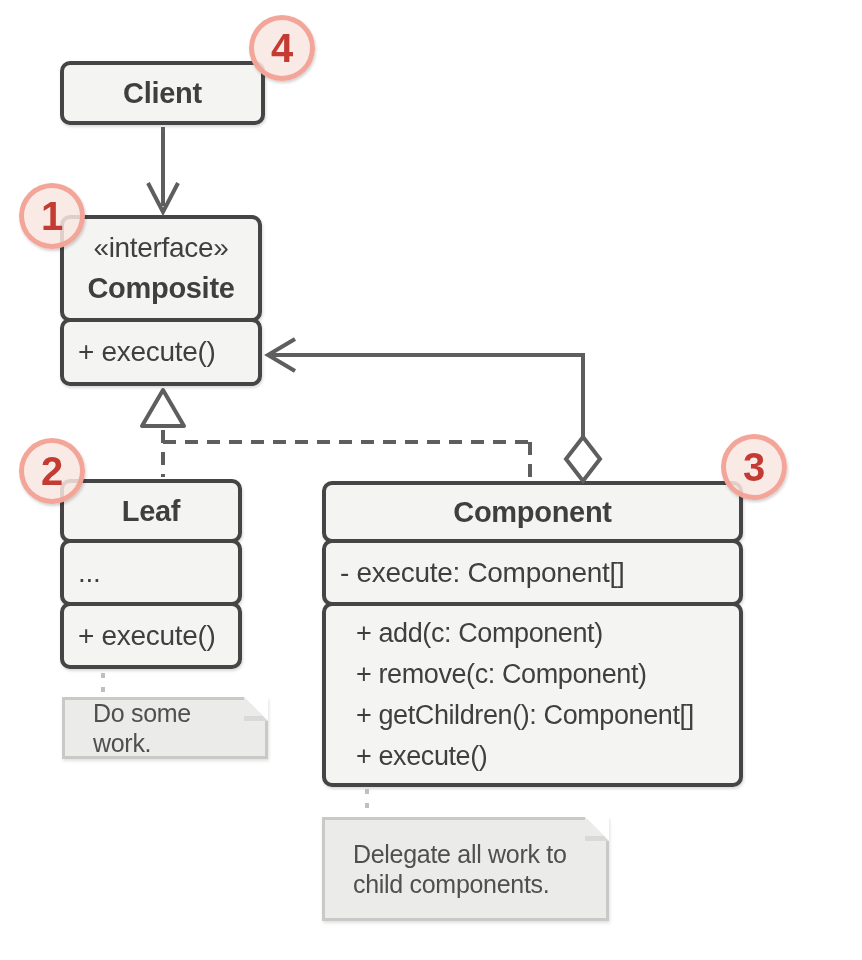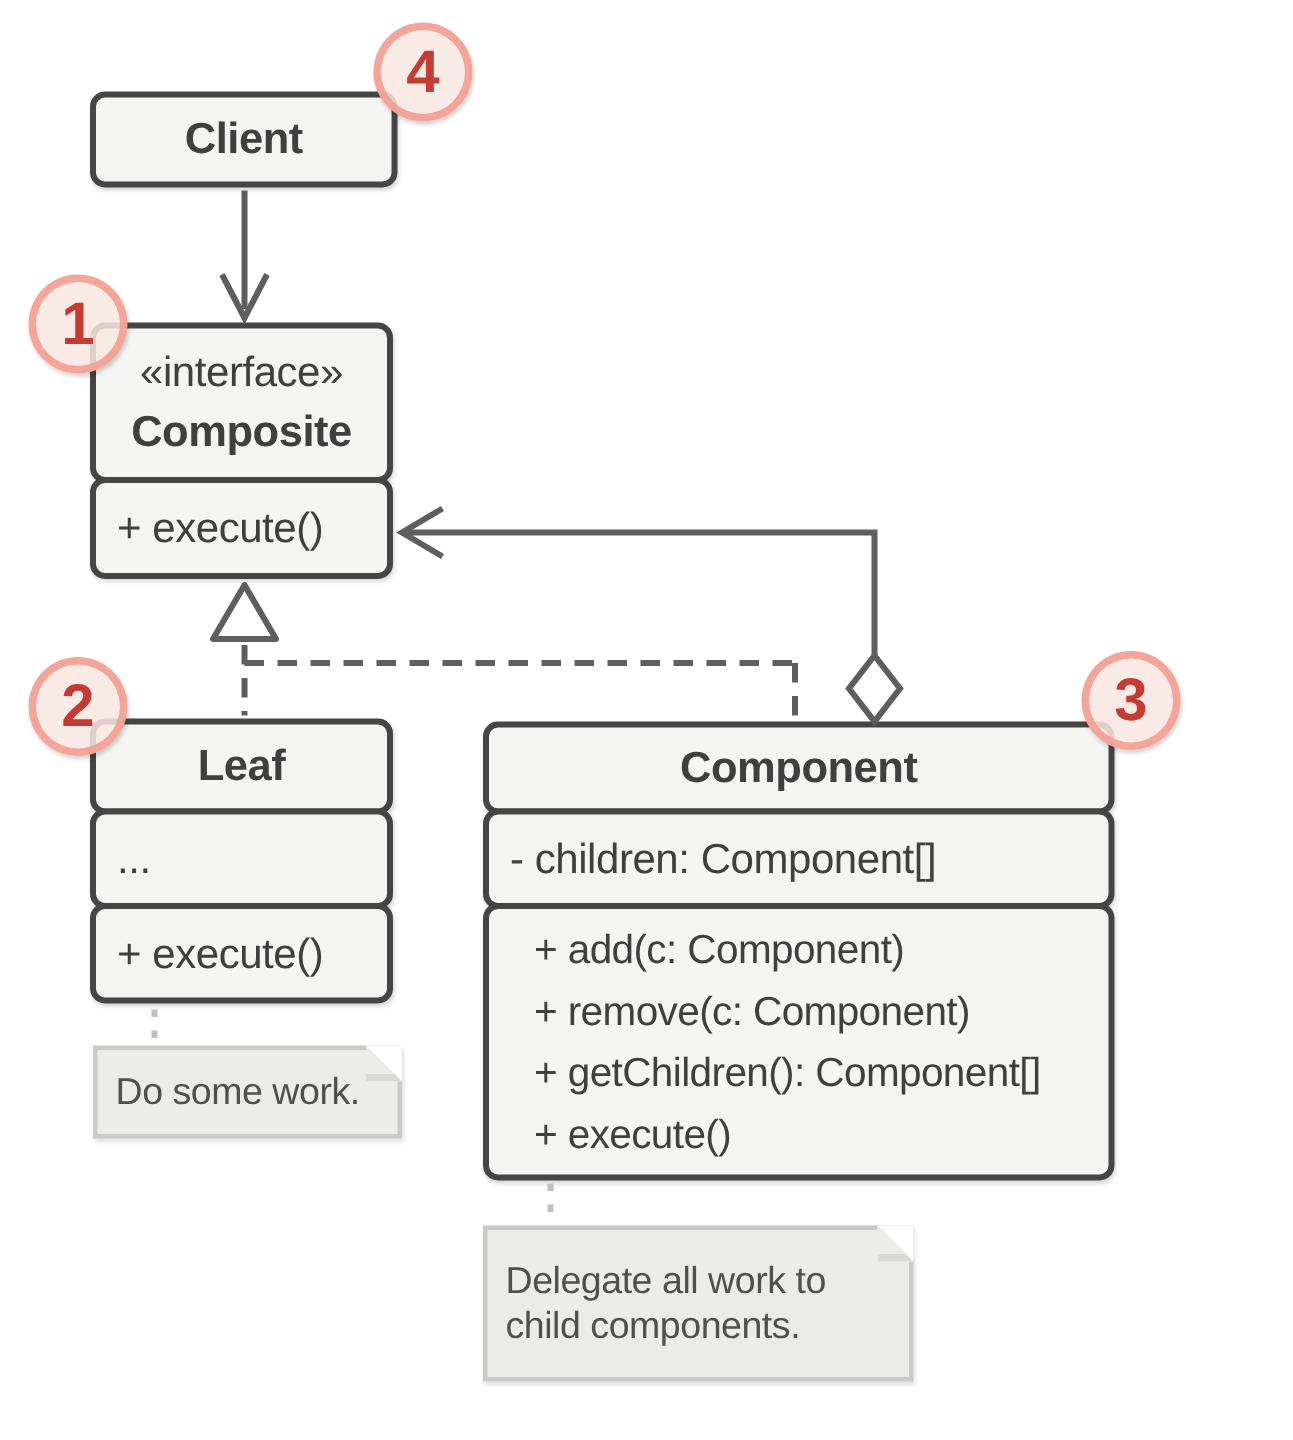--- a/index.html
+++ b/index.html
@@ -24,21 +24,21 @@
   .class-title{font-weight:bold;font-size:29px;color:#3f3f3f;}
   .stereotype{font-weight:normal;font-size:28px;color:#3f3f3f;margin-bottom:8px;}
   .member-row{align-items:flex-start;padding-left:14px;font-size:28px;white-space:nowrap;}
   .member-list{align-items:flex-start;padding:10px 0 10px 30px;font-size:27px;letter-spacing:-0.4px;}
   .member-list .member-line{line-height:41px;white-space:nowrap;}
   
   .note{
     position:absolute;z-index:2;box-sizing:border-box;
     background:#ebebe9;border:3px solid #c9c9c7;
     color:#4f4f4f;font-size:25px;line-height:30px;
-    padding:6px 12px;letter-spacing:-0.3px;
+    padding:6px 28px;letter-spacing:-0.3px;
     box-shadow:1px 2px 3px rgba(0,0,0,0.12);
     white-space:pre-line;
     display:flex;align-items:center;
   }
   .fold{position:absolute;top:-3px;right:-3px;width:24px;height:24px;background:#ffffff;}
   .fold::before{
     content:"";position:absolute;left:0;top:0;width:0;height:0;
     border-bottom:24px solid #d9d9d7;border-right:24px solid transparent;
   }
   .fold::after{
@@ -72,38 +72,38 @@
   <div class="uml-class" style="left:60px;top:215px;width:202px;">
     <div class="compartment title-row" style="height:107px;">
       <span class="stereotype">«interface»</span>
       <span class="class-title">Composite</span>
     </div>
     <div class="compartment member-row" style="height:68px;">
       <span class="member-line">+ execute()</span>
     </div>
   </div>
 
-  <div class="uml-class" style="left:60px;top:479px;width:202px;">
+  <div class="uml-class" style="left:60px;top:479px;width:182px;">
     <div class="compartment title-row" style="height:64px;">
       <span class="class-title">Leaf</span>
     </div>
     <div class="compartment member-row" style="height:67px;">
       <span class="member-line">...</span>
     </div>
     <div class="compartment member-row" style="height:67px;">
       <span class="member-line">+ execute()</span>
     </div>
   </div>
 
   <div class="uml-class" style="left:322px;top:481px;width:421px;">
     <div class="compartment title-row" style="height:62px;">
       <span class="class-title">Component</span>
     </div>
     <div class="compartment member-row" style="height:67px;">
-      <span class="member-line">- children: Component[]</span>
+      <span class="member-line">- execute: Component[]</span>
     </div>
     <div class="compartment member-list" style="height:185px;">
       <span class="member-line">+ add(c: Component)</span>
       <span class="member-line">+ remove(c: Component)</span>
       <span class="member-line">+ getChildren(): Component[]</span>
       <span class="member-line">+ execute()</span>
     </div>
   </div>
 
   <div class="note" style="left:62px;top:697px;width:206px;height:62px;">

